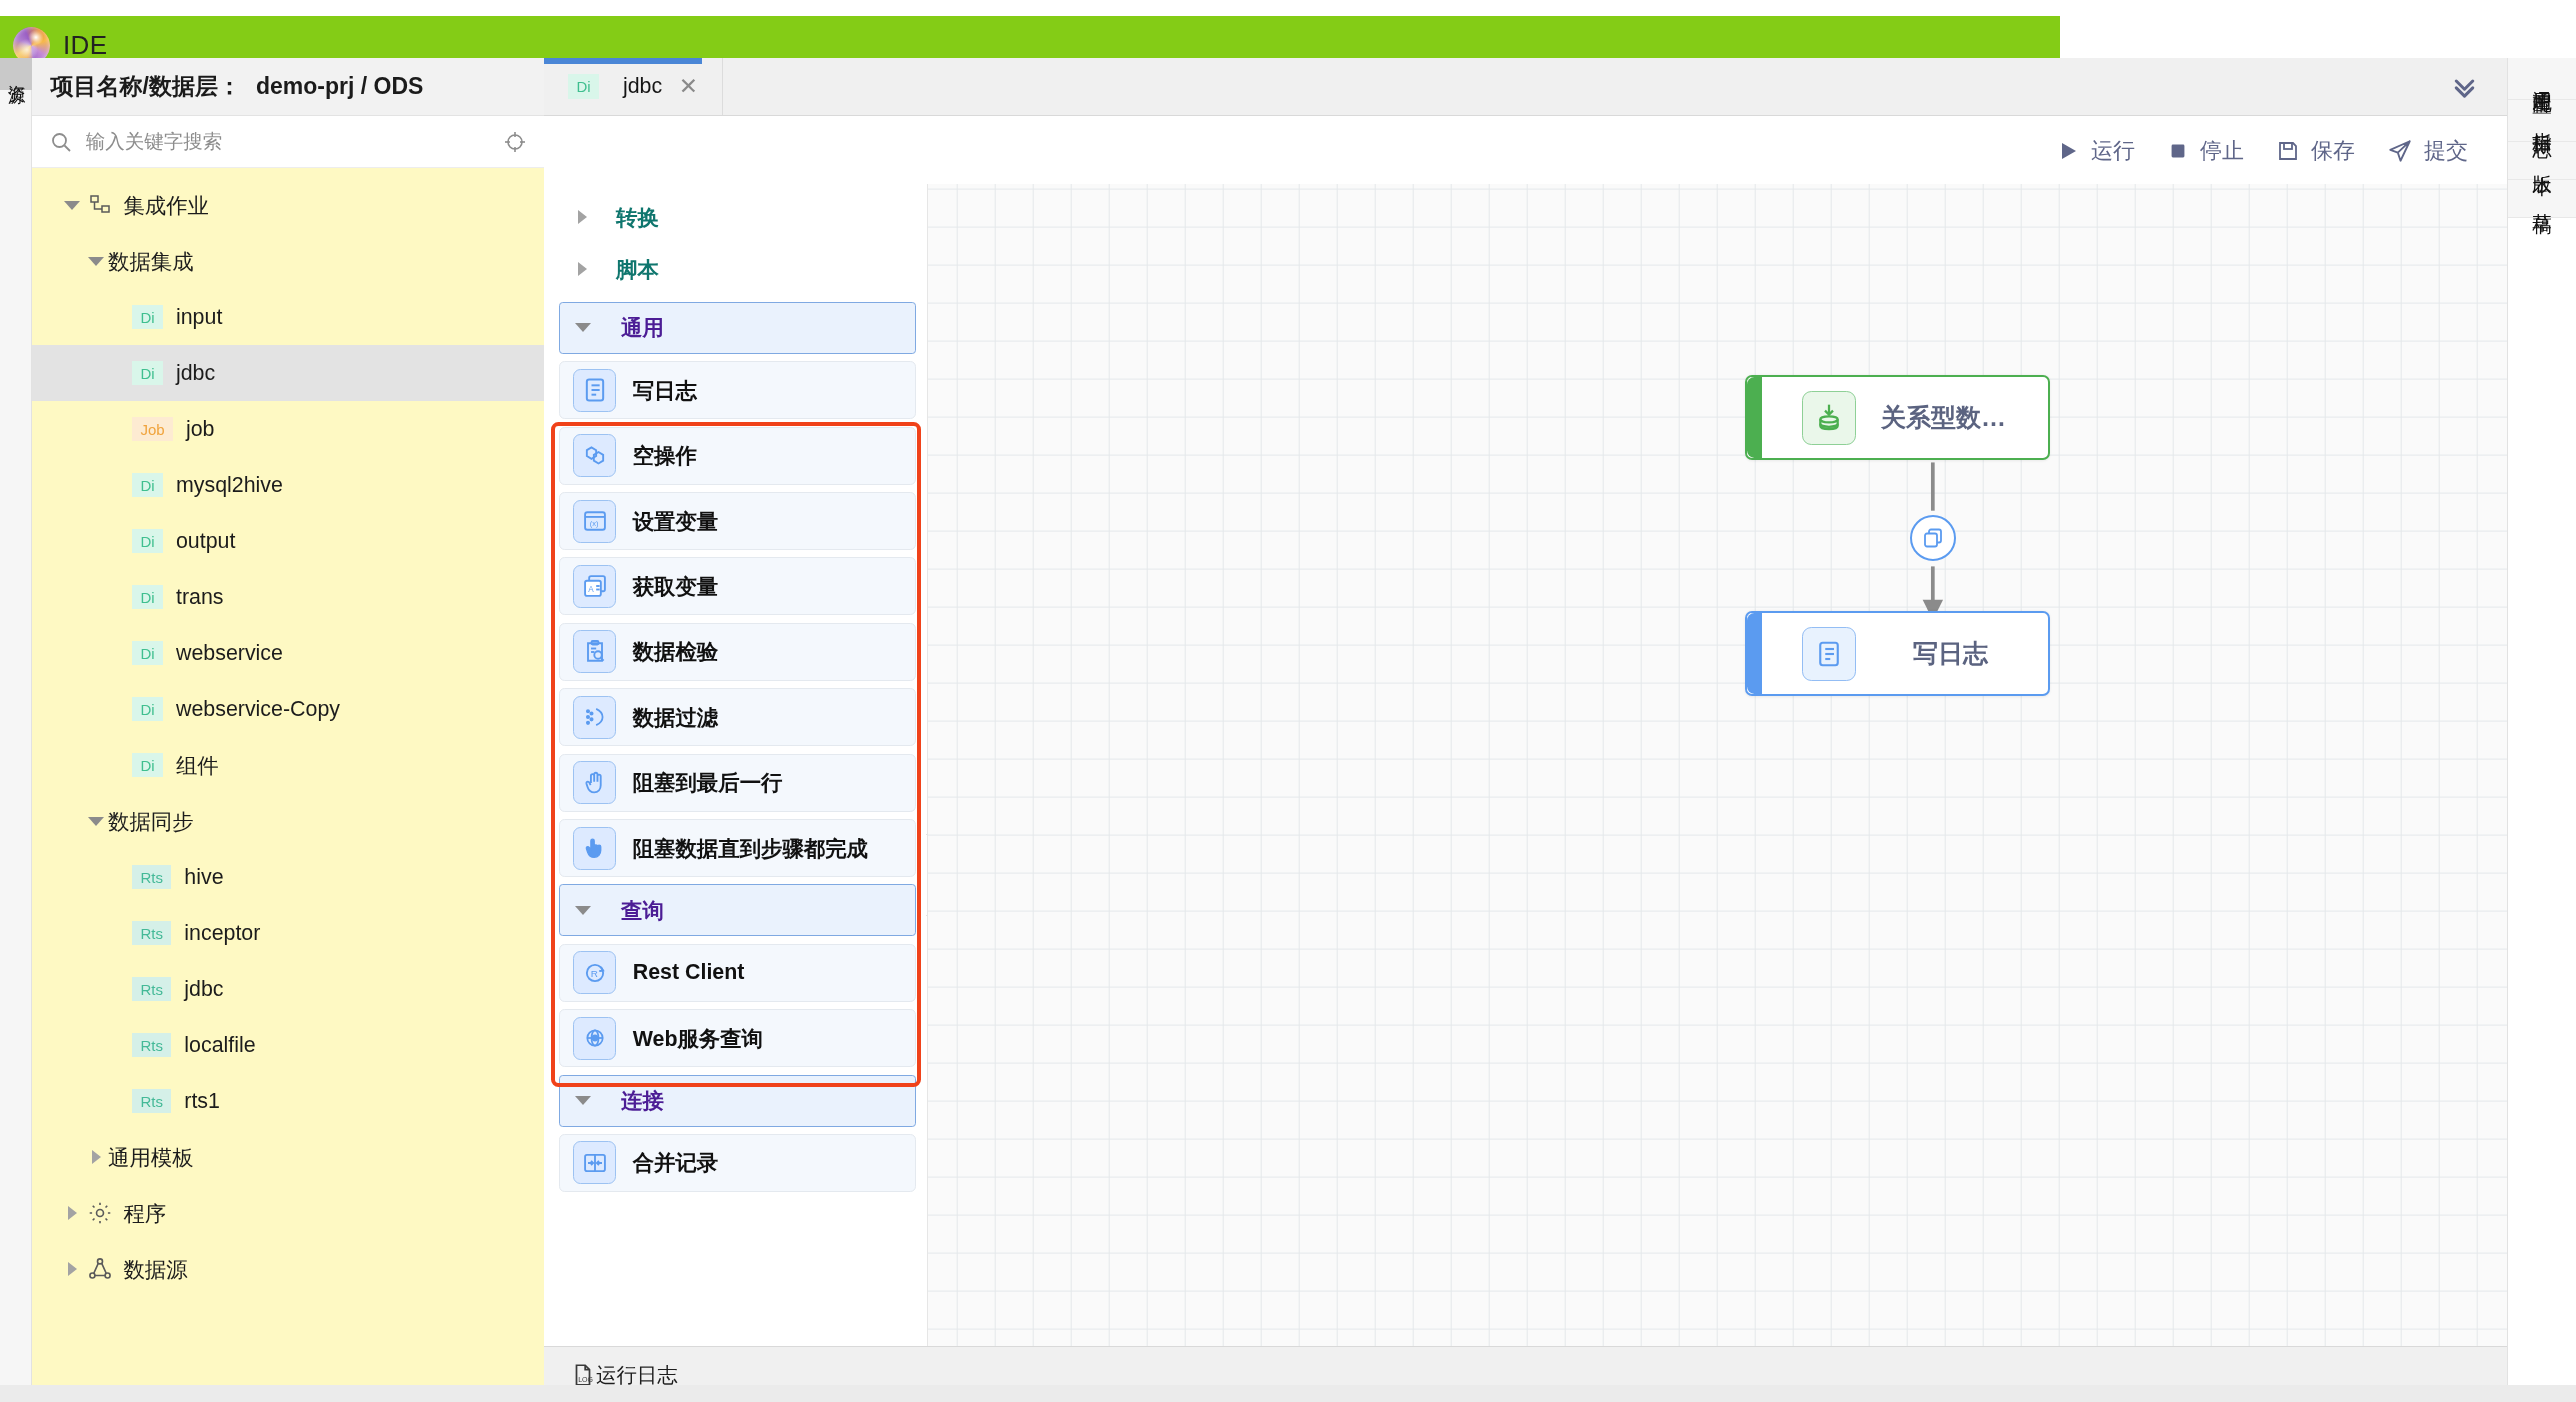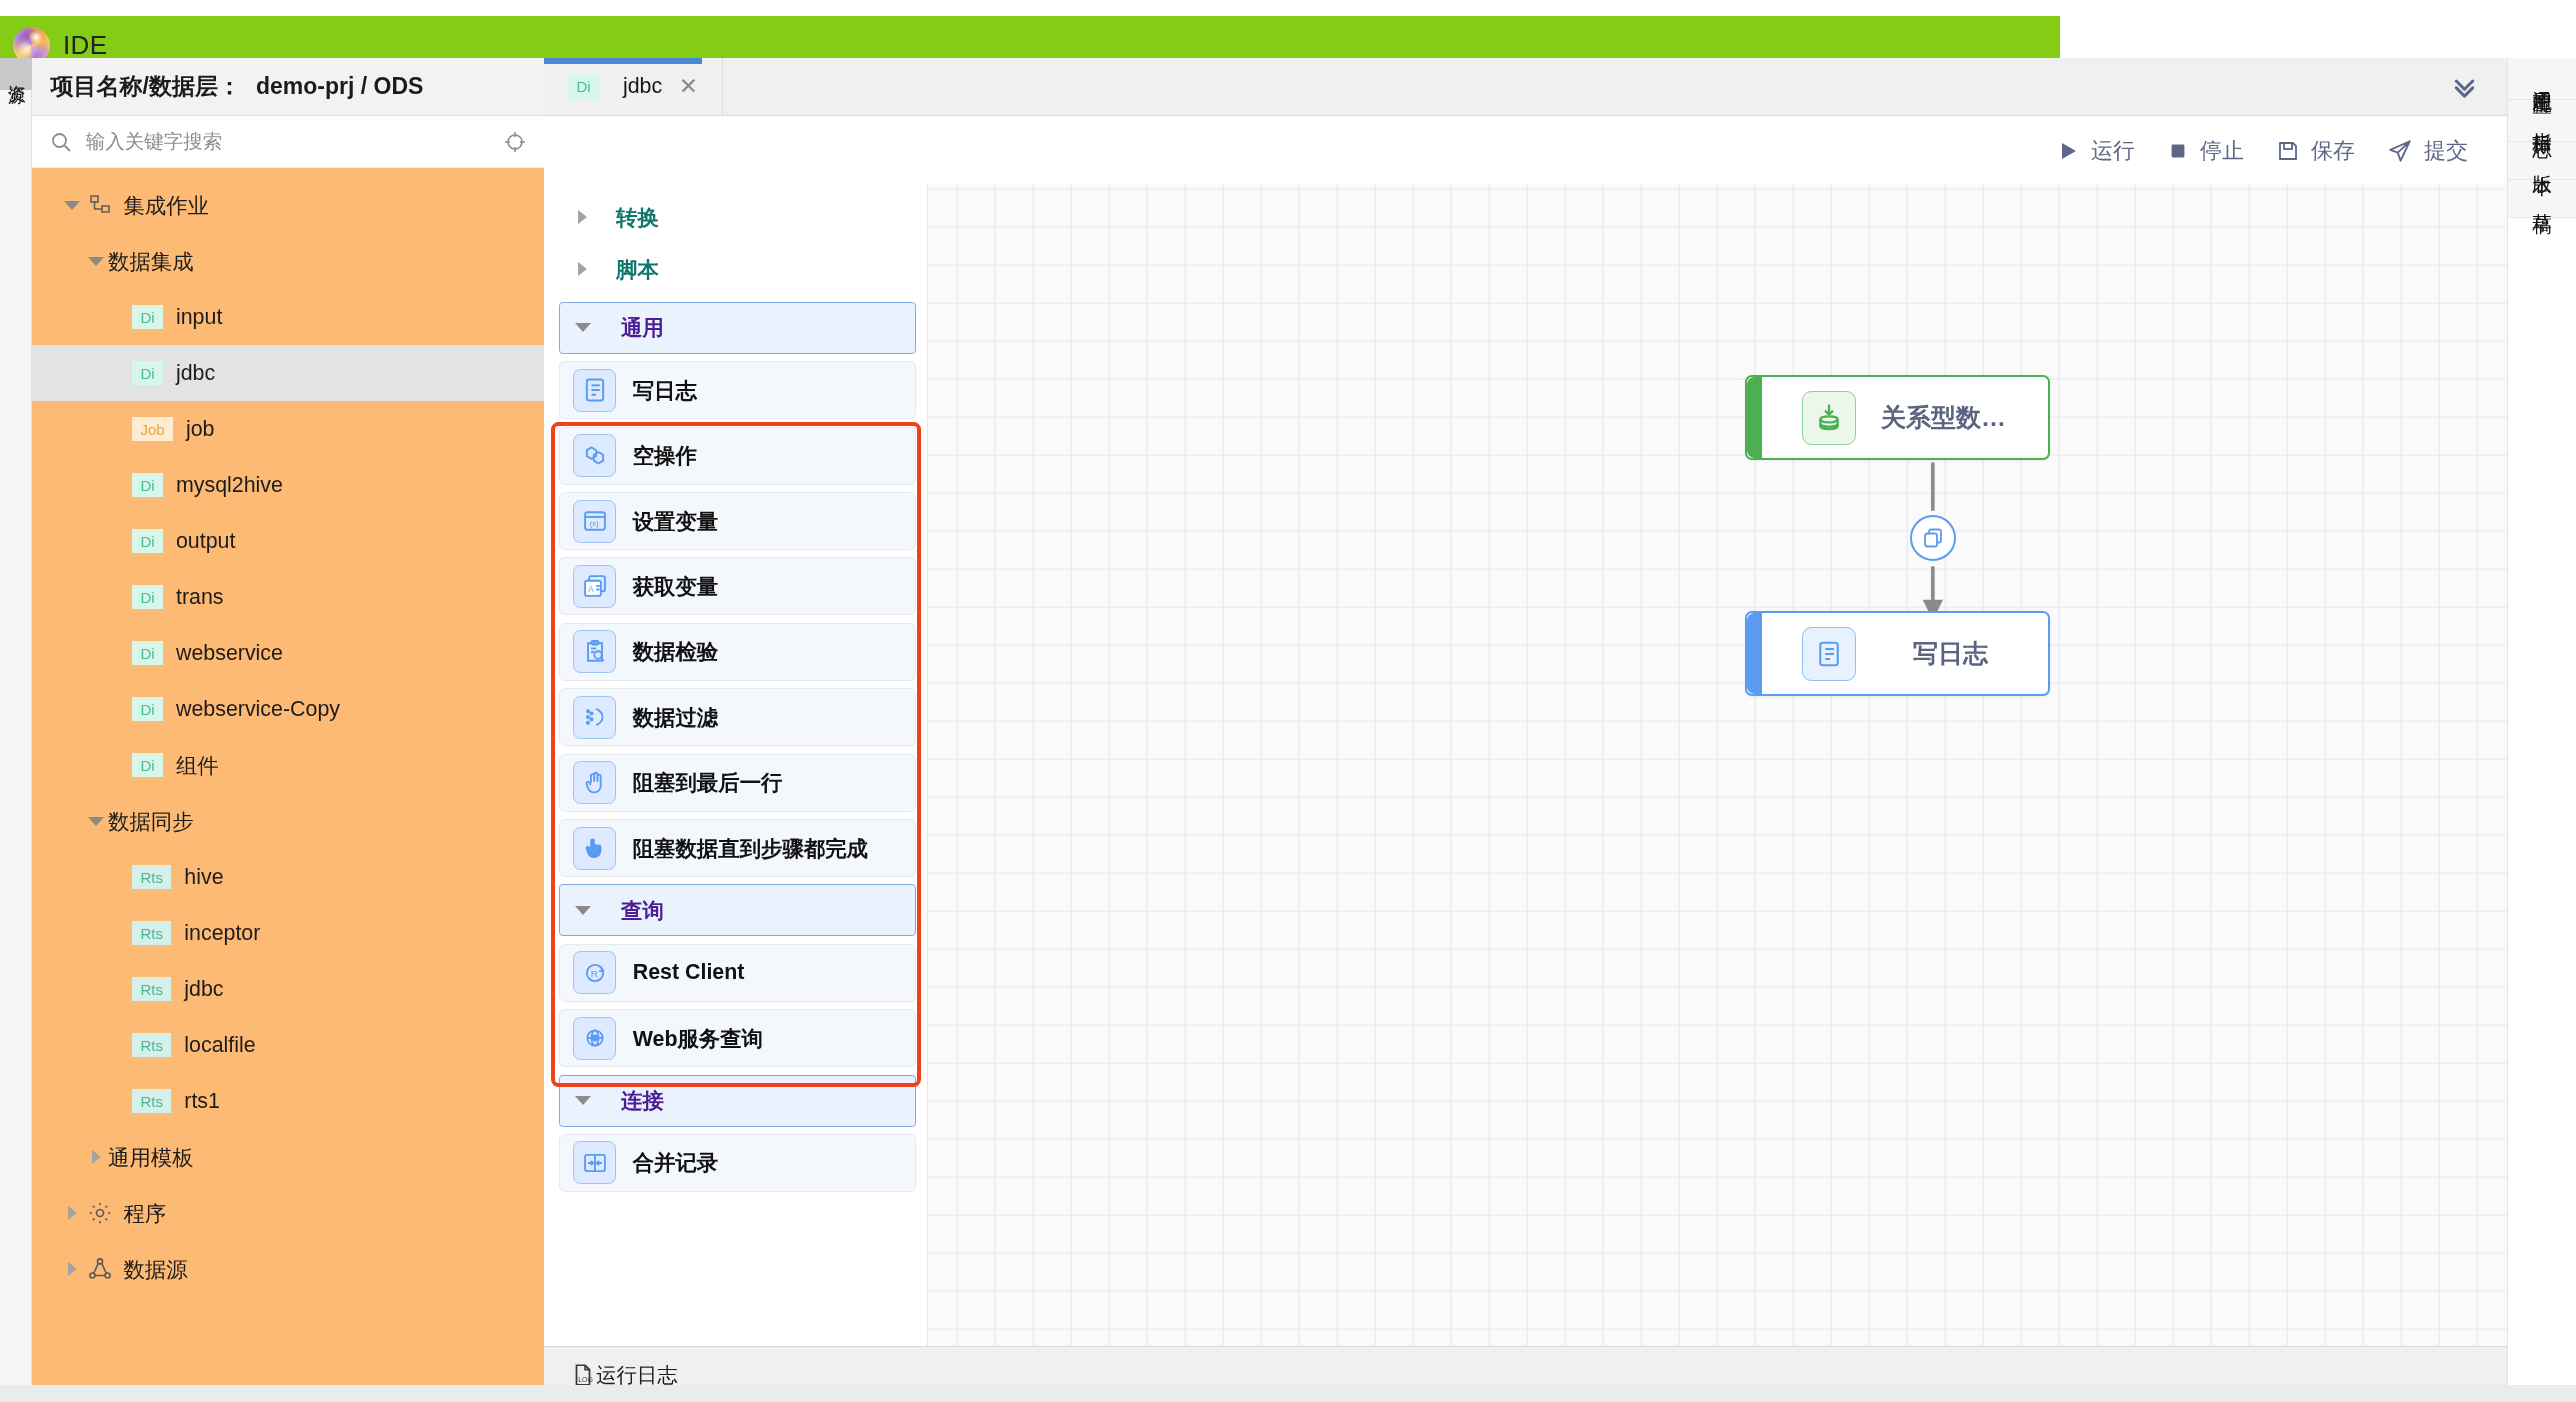--- a/index.html
+++ b/index.html
@@ -40,21 +40,21 @@
     width: 32px; padding: 13px 0 15px 0; background: #c9c9c9;
     font-size: 17.6px; color: #111; text-align: center; line-height: 23px;
     writing-mode: vertical-rl; text-orientation: upright;
     display: flex; align-items: center; justify-content: center;
     letter-spacing: 1.9px;
   }
 
   
   .explorer {
     position: absolute; left: 32px; top: 58px; width: 513px; height: 1345px;
-    background: #fdba74; border-right: 0.9px solid #d8d8d8;
+    background: #fef9c3; border-right: 0.9px solid #d8d8d8;
     display: flex; flex-direction: column;
   }
   .exp-header {
     height: 58px; background: #f2f2f2; display: flex; align-items: center;
     padding: 0 18.6px; border-bottom: 0.9px solid #e3e3e3;
   }
   .exp-title { font-size: 23px; font-weight: bold; color: #1b1b1b; white-space: nowrap; }
   .exp-title .proj { margin-left: 15px; }
   .exp-search {
     height: 52px; display: flex; align-items: center; gap: 13px;

